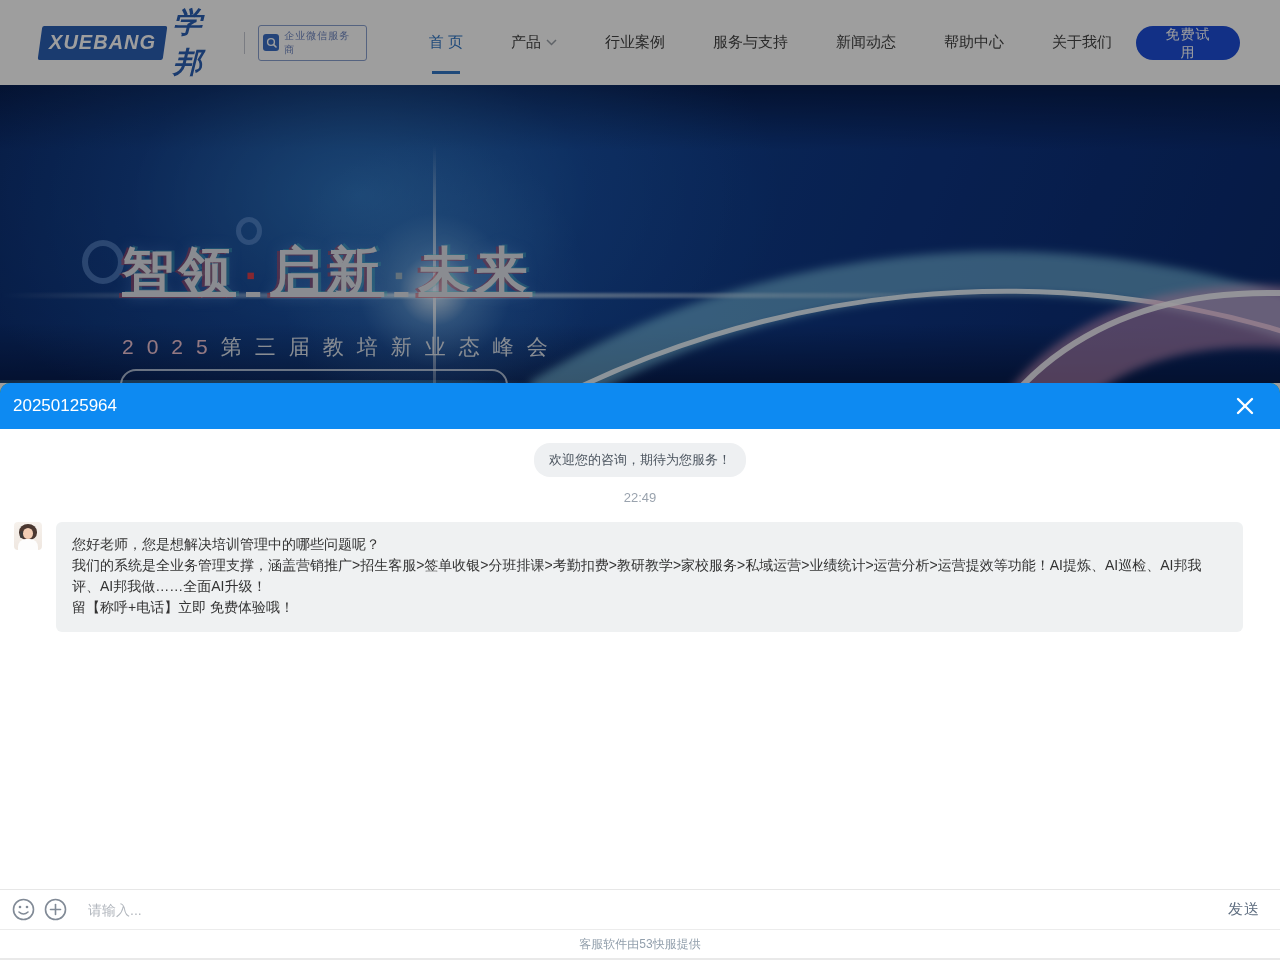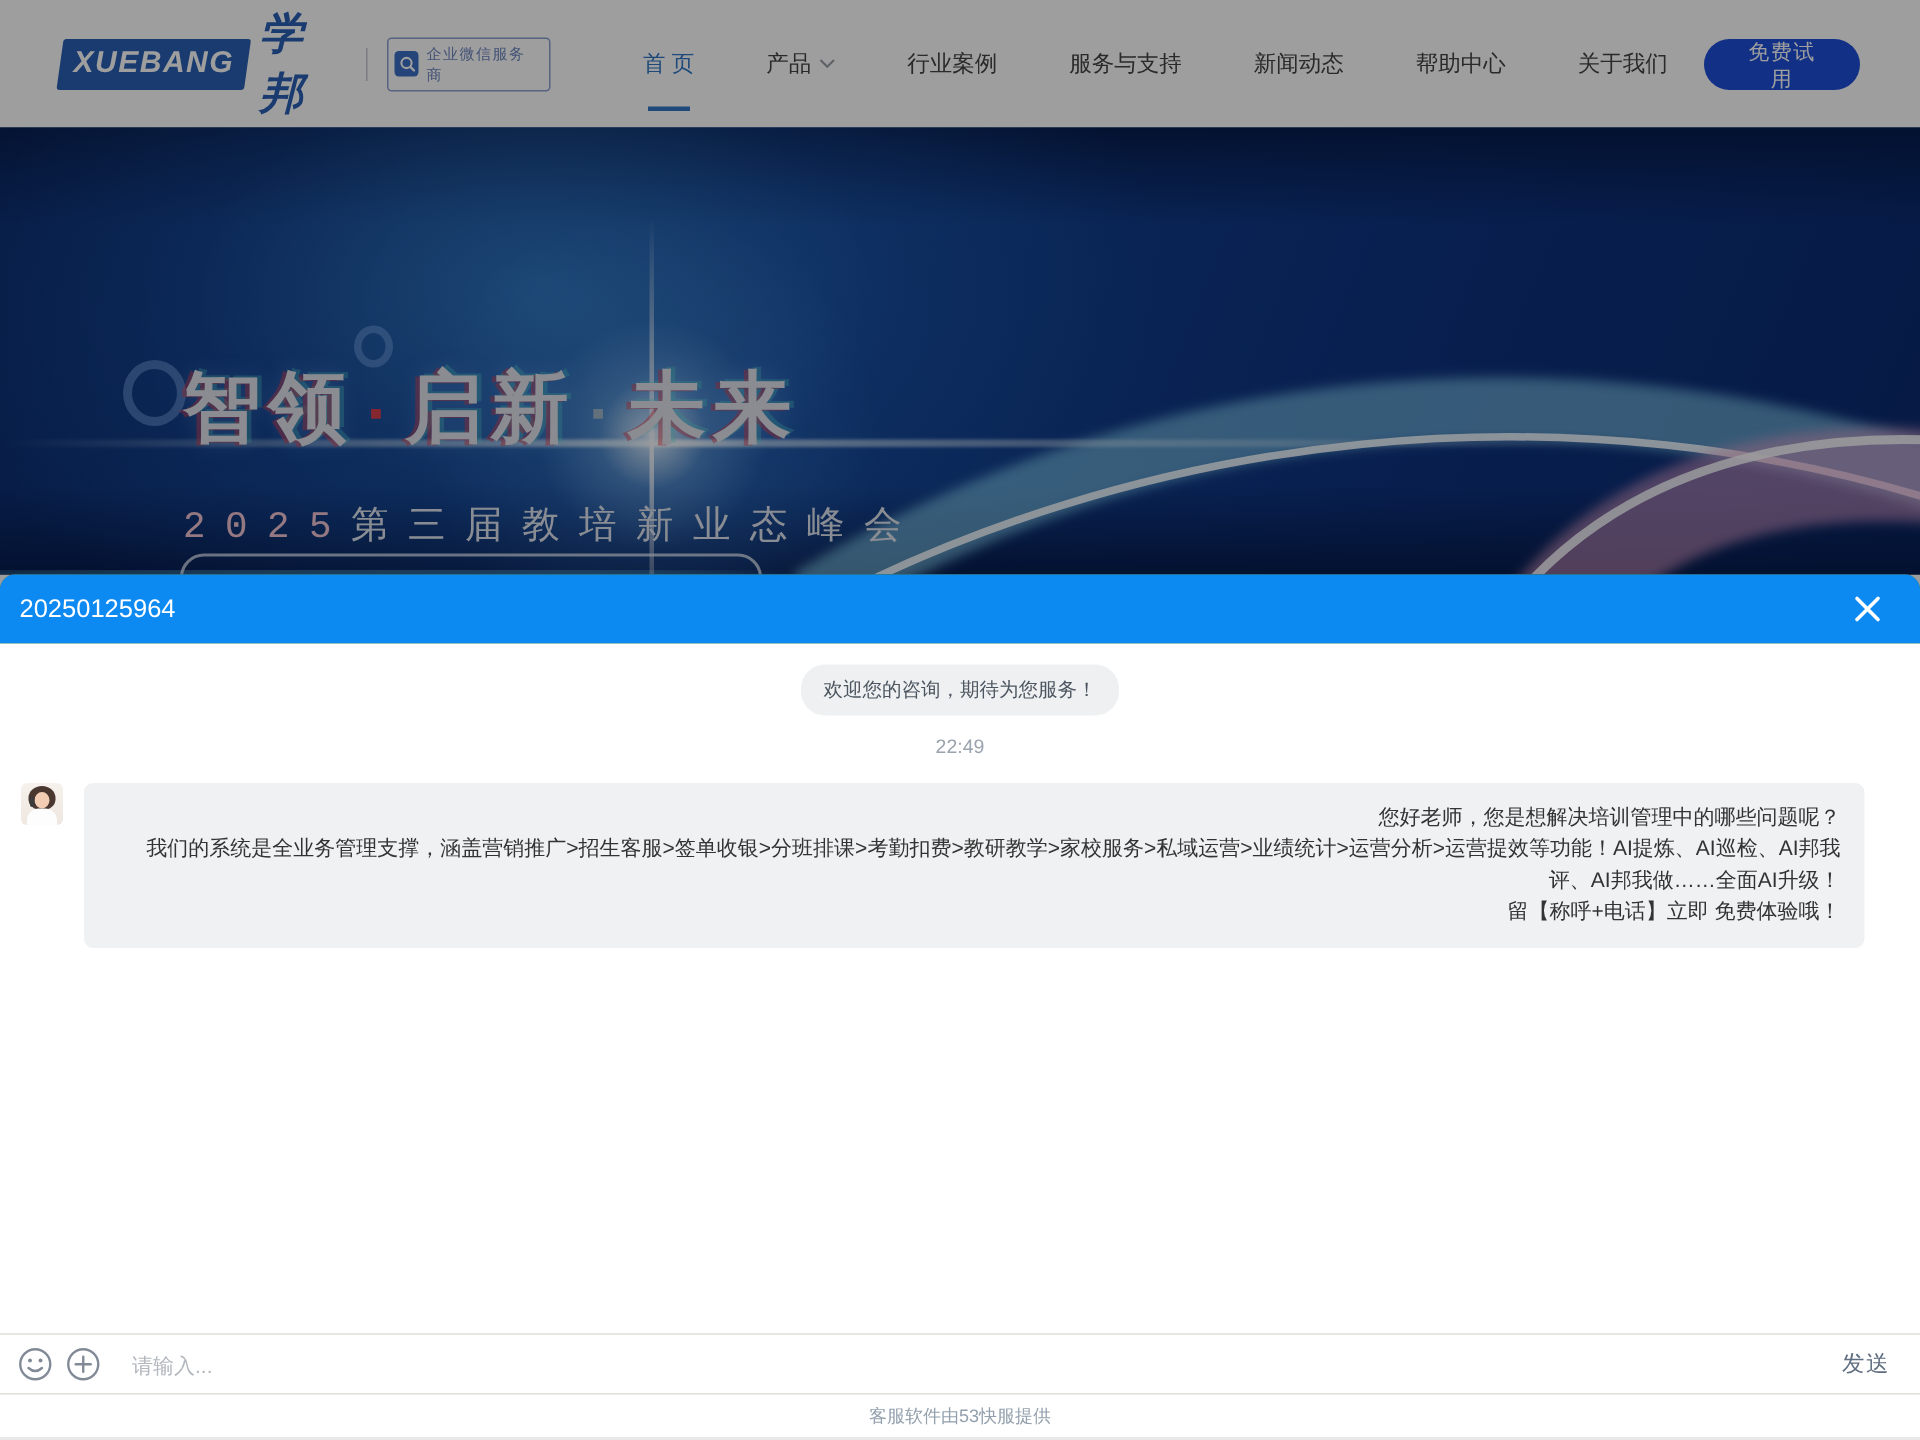--- a/index.html
+++ b/index.html
@@ -49,25 +49,25 @@
     background: linear-gradient(90deg, rgba(255,255,255,0) 0%, rgba(235,248,255,0.7) 38%, rgba(255,255,255,0.95) 40%,
       rgba(235,248,255,0.6) 46%, rgba(255,255,255,0) 100%); filter:blur(1px); }
   .flare-beam-v { position:absolute; left:433px; top:60px; width:3px; height:290px; pointer-events:none;
     background: linear-gradient(180deg, rgba(255,255,255,0) 0%, rgba(255,255,255,0.85) 50%, rgba(255,255,255,0) 100%); filter:blur(0.5px); }
   .ring { position:absolute; border-radius:50%; border:5px solid rgba(150,195,255,0.4); }
   .ring.r1 { left:82px; top:155px; width:42px; height:44px; border-width:6px; }
   .ring.r2 { left:236px; top:132px; width:26px; height:28px; border-width:5px; border-color:rgba(130,175,240,0.45); }
 
   .hero-copy { position:absolute; left:122px; top:152px; }
   .hero-title { font-size:52px; font-weight:900; letter-spacing:5px; color:#dfe3ea;
-    text-shadow:-3px 1px 0 rgba(230,60,70,0.45), 3px -1px 0 rgba(90,230,210,0.30), 0 0 14px rgba(130,180,255,0.35); }
+    text-shadow:-3px 1px 0 rgba(230,60,70,0.45), 3px -1px 0 rgba(90,230,210,0.30), 0 0 14px rgba(130,180,255,0.35);text-decoration:underline; }
   .hero-title .sep { font-size:26px; vertical-align:middle; padding:0 10px; }
   .hero-title .sep.red { color:#d8404e; text-shadow:none; }
   .hero-title .sep.teal { color:#9fb6c8; text-shadow:none; }
-  .hero-subtitle { margin-top:26px; font-size:25px; letter-spacing:13px;font-family:Liberation Mono, monospace; }
+  .hero-subtitle { margin-top:26px; font-size:21px; letter-spacing:13px; }
   .hero-subtitle .year { color:#efc3d2; }
   .hero-subtitle .rest { color:#dde4ee; }
   .hero-pill { position:absolute; left:120px; top:284px; width:388px; height:60px;
     border:2px solid rgba(225,235,248,0.75); border-radius:16px; }
 
   
   .modal-mask { position:absolute; inset:0; background:rgba(0,0,0,0.38); z-index:5; }
 
   
   .chat-panel { position:absolute; left:0; top:383px; width:1280px; height:577px; z-index:10;
@@ -83,21 +83,21 @@
     font-size:13px; padding:8px 15px; border-radius:16px; }
   .chat-time { text-align:center; color:#9aa3ae; font-size:13px; margin-top:13px; }
   .msg-row { display:flex; align-items:flex-start; margin:17px 37px 0 14px; }
   .avatar { width:28px; height:28px; border-radius:4px; flex:0 0 auto; overflow:hidden; position:relative;
     background:linear-gradient(180deg,#f6f1ec 0%, #efe7e0 100%); }
   .avatar .hair { position:absolute; left:5px; top:2px; width:18px; height:16px; border-radius:50% 50% 45% 45%; background:#4a3730; }
   .avatar .face { position:absolute; left:9px; top:6px; width:10px; height:11px; border-radius:50%; background:#f2cdb4; }
   .avatar .body { position:absolute; left:4px; top:17px; width:20px; height:11px; border-radius:8px 8px 0 0; background:#fdfdfd; }
   .avatar .mic { position:absolute; left:6px; top:9px; width:3px; height:7px; border-radius:2px; background:#3b3b3b; }
   .msg-bubble { margin-left:14px; background:#eff1f2; border-radius:6px; padding:12px 16px 14px;
-    color:#333; font-size:14px; line-height:21px; white-space:pre-line; flex:1 1 auto;text-align:right; }
+    color:#333; font-size:14px; line-height:21px; white-space:pre-line; flex:1 1 auto; }
 
   .chat-inputbar { flex:0 0 auto; height:40px; border-top:1px solid #e7e7e7; display:flex;
     align-items:center; padding:0 20px 0 12px; background:#fff; }
   .tool-icon { width:23px; height:23px; margin-right:9px; cursor:pointer; display:flex; }
   .chat-input { border:none; outline:none; flex:1 1 auto; font-size:14px; color:#333; margin-left:12px;
     font-family:"Liberation Sans","DejaVu Sans",sans-serif; }
   .chat-input::placeholder { color:#b2b7be; }
   .send-button { color:#5f6e80; font-size:15px; cursor:pointer; letter-spacing:1px; }
 
   .chat-footer { flex:0 0 auto; height:31px; border-top:1px solid #ececec; display:flex;

